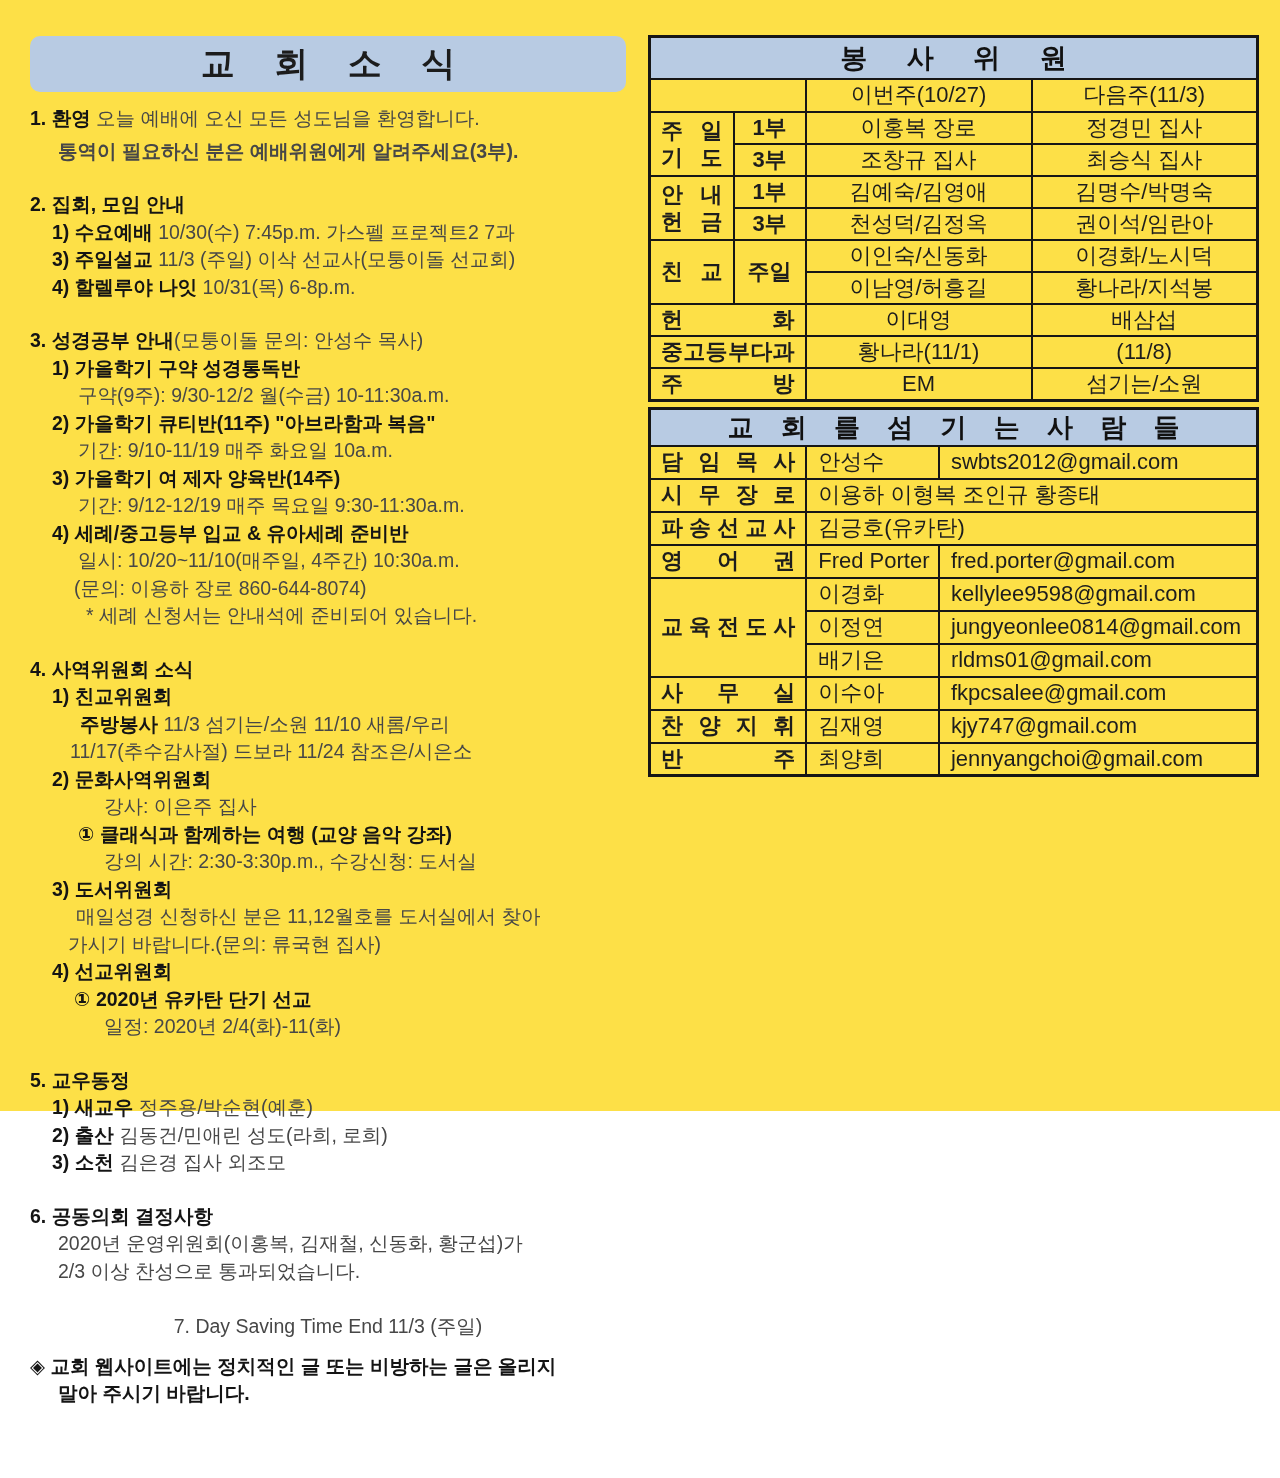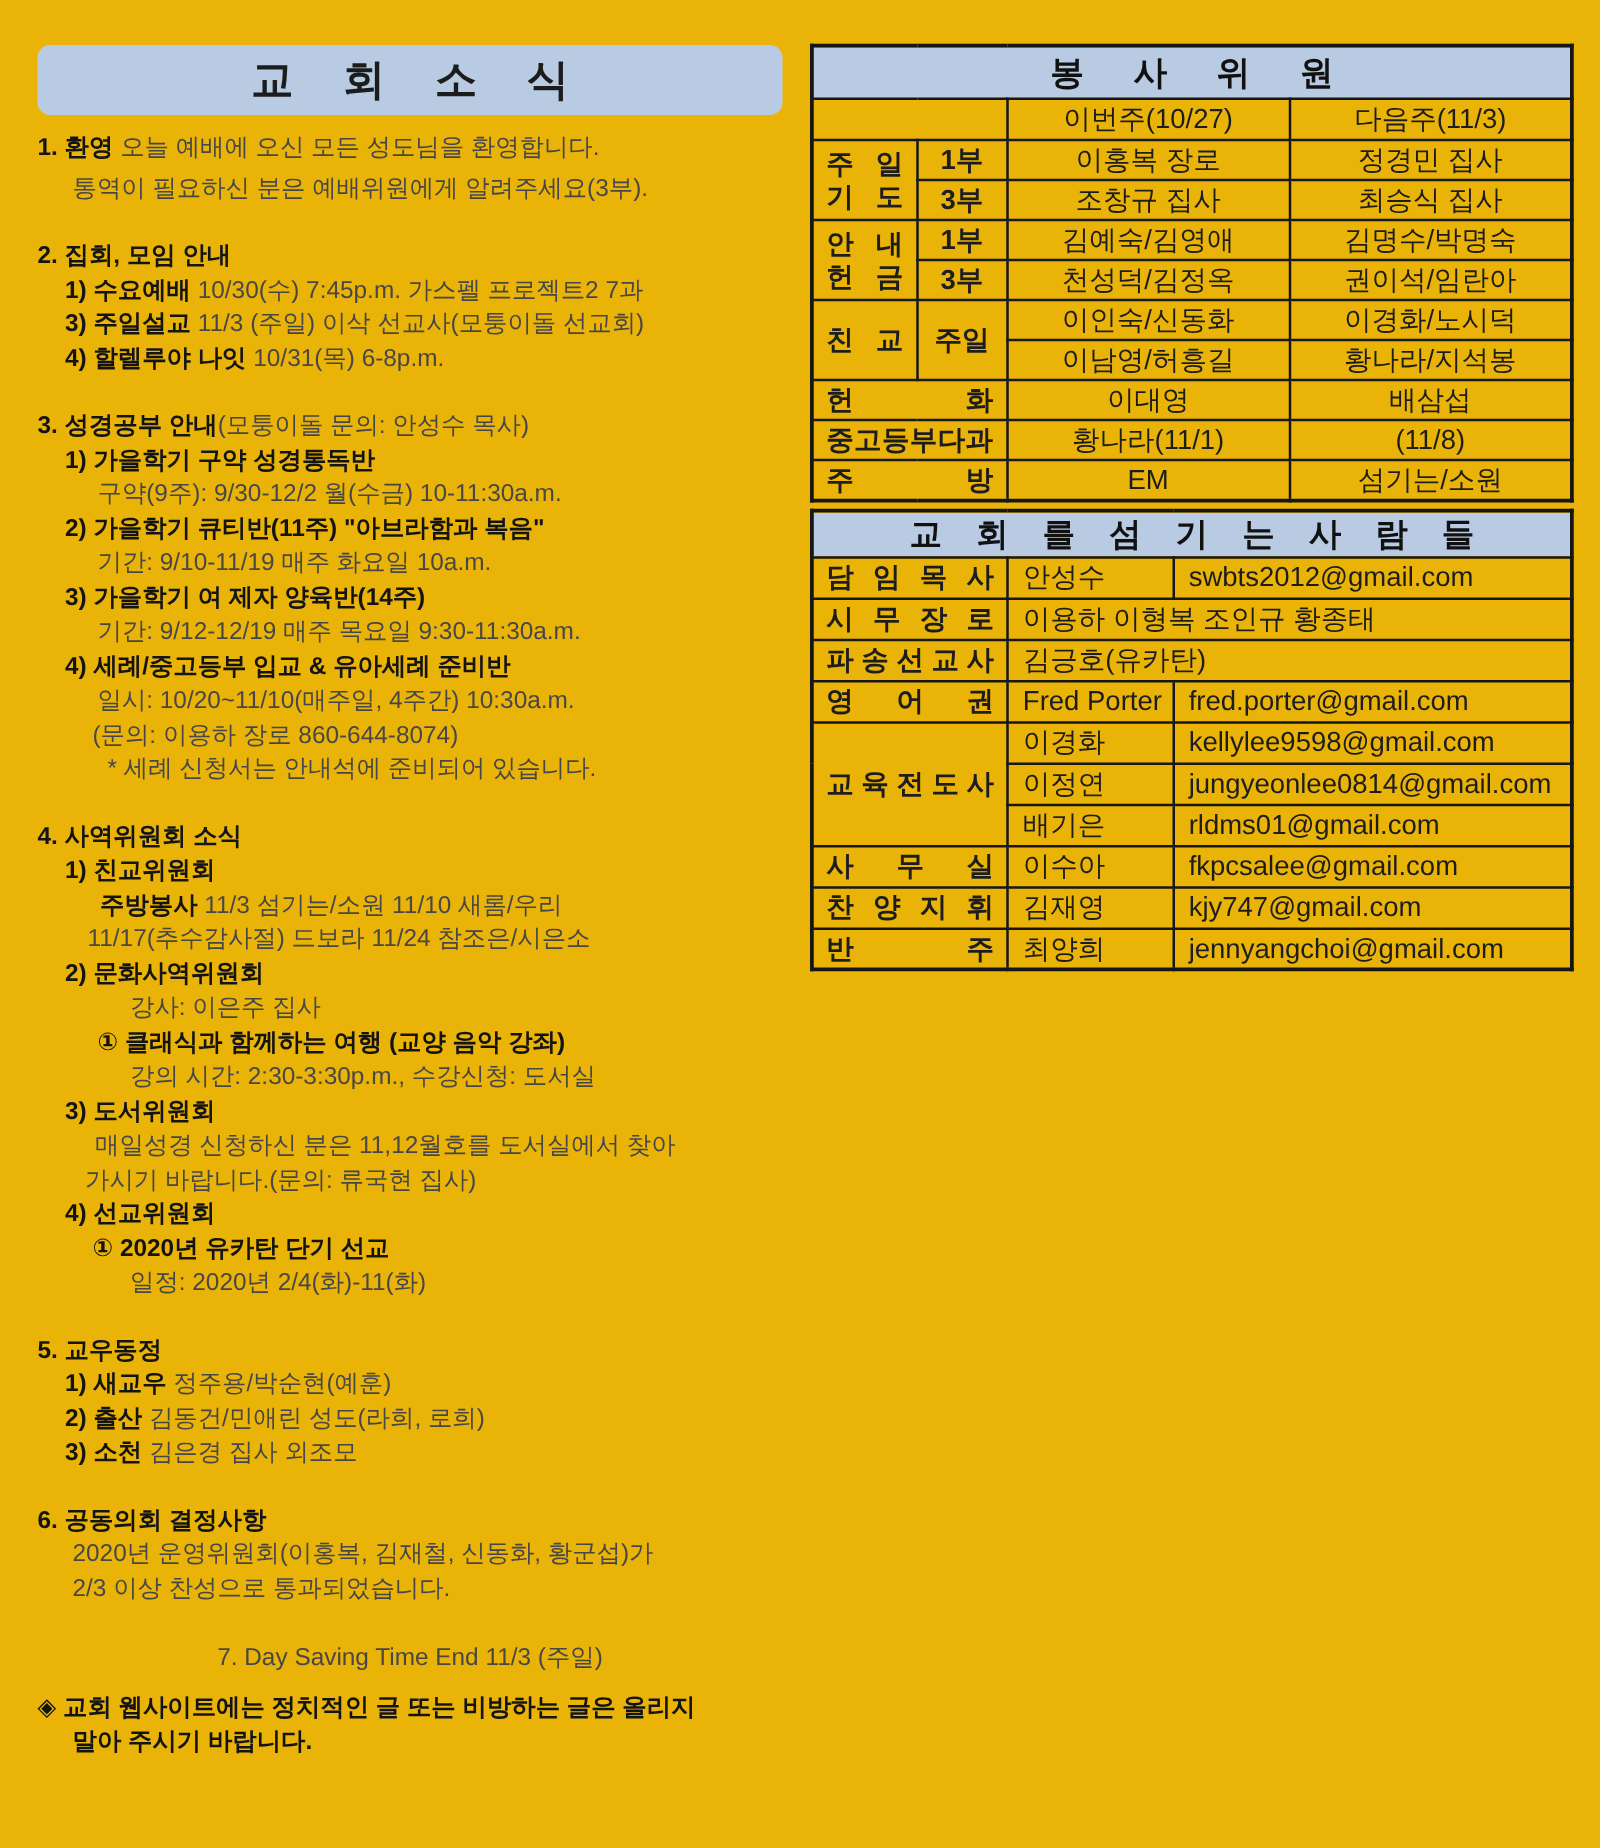--- a/index.html
+++ b/index.html
@@ -1,18 +1,18 @@
 <!DOCTYPE html>
 <html><head>
 <meta charset="utf-8">
 <style>
   html,body{margin:0;padding:0;background:#ffffff;}
   body{width:1280px;height:1478px;position:relative;overflow:hidden;
        font-family:"Liberation Sans","DejaVu Sans",sans-serif;color:#3f3f3f;}
-  .page{position:absolute;left:0;top:0;width:1280px;height:1478px;background:#eab308;}
+  .page{position:absolute;left:0;top:0;width:1280px;height:1111px;background:#fde047;}
 
   
   .left-col{position:absolute;left:30px;top:36px;width:596px;}
   .title-bar{background:#b8cbe3;border-radius:10px;height:56px;
              display:flex;align-items:center;justify-content:center;
              font-size:34px;font-weight:bold;color:#1c1c1c;
              letter-spacing:15px;padding-left:15px;margin-bottom:13px;}
   .news-body{width:596px;}
   .line{font-size:19.5px;line-height:27.5px;white-space:nowrap;color:#474747;}
   .line .b{font-weight:bold;color:#141414;}
@@ -40,21 +40,21 @@
 <body>
 
 <div class="page">
 
   <div class="left-col">
     <div class="title-bar">
       <span>교 회 소 식</span>
     </div>
     <div class="news-body">
         <div class="line" style="padding-left: 0px;"><span class="b">1.  환영</span><span> 오늘 예배에 오신 모든 성도님을 환영합니다.</span></div>
-        <div class="line" style="padding-left: 28px; margin-top: 5px;"><span>통역이 필요하신 분은 예배위원에게 알려주세요(3부).</span></div>
+        <div class="line" style="padding-left: 28px; margin-top: 5px; font-weight: bold;"><span>통역이 필요하신 분은 예배위원에게 알려주세요(3부).</span></div>
         <div class="line" style="padding-left: 0px; margin-top: 26px;"><span class="b">2. 집회, 모임 안내</span></div>
         <div class="line" style="padding-left: 22px;"><span class="b">1) 수요예배</span><span> 10/30(수) 7:45p.m. 가스펠 프로젝트2 7과</span></div>
         <div class="line" style="padding-left: 22px;"><span class="b">3) 주일설교</span><span> 11/3 (주일) 이삭 선교사(모퉁이돌 선교회)</span></div>
         <div class="line" style="padding-left: 22px;"><span class="b">4) 할렐루야 나잇</span><span> 10/31(목) 6-8p.m.</span></div>
         <div class="line" style="padding-left: 0px; margin-top: 26px;"><span class="b">3. 성경공부 안내</span><span>(모퉁이돌 문의: 안성수 목사)</span></div>
         <div class="line" style="padding-left: 22px;"><span class="b">1) 가을학기 구약 성경통독반</span></div>
         <div class="line" style="padding-left: 48px;"><span>구약(9주): 9/30-12/2 월(수금) 10-11:30a.m.</span></div>
         <div class="line" style="padding-left: 22px;"><span class="b">2) 가을학기 큐티반(11주) "아브라함과 복음"</span></div>
         <div class="line" style="padding-left: 48px;"><span>기간: 9/10-11/19 매주 화요일 10a.m.</span></div>
         <div class="line" style="padding-left: 22px;"><span class="b">3) 가을학기 여 제자 양육반(14주)</span></div>

